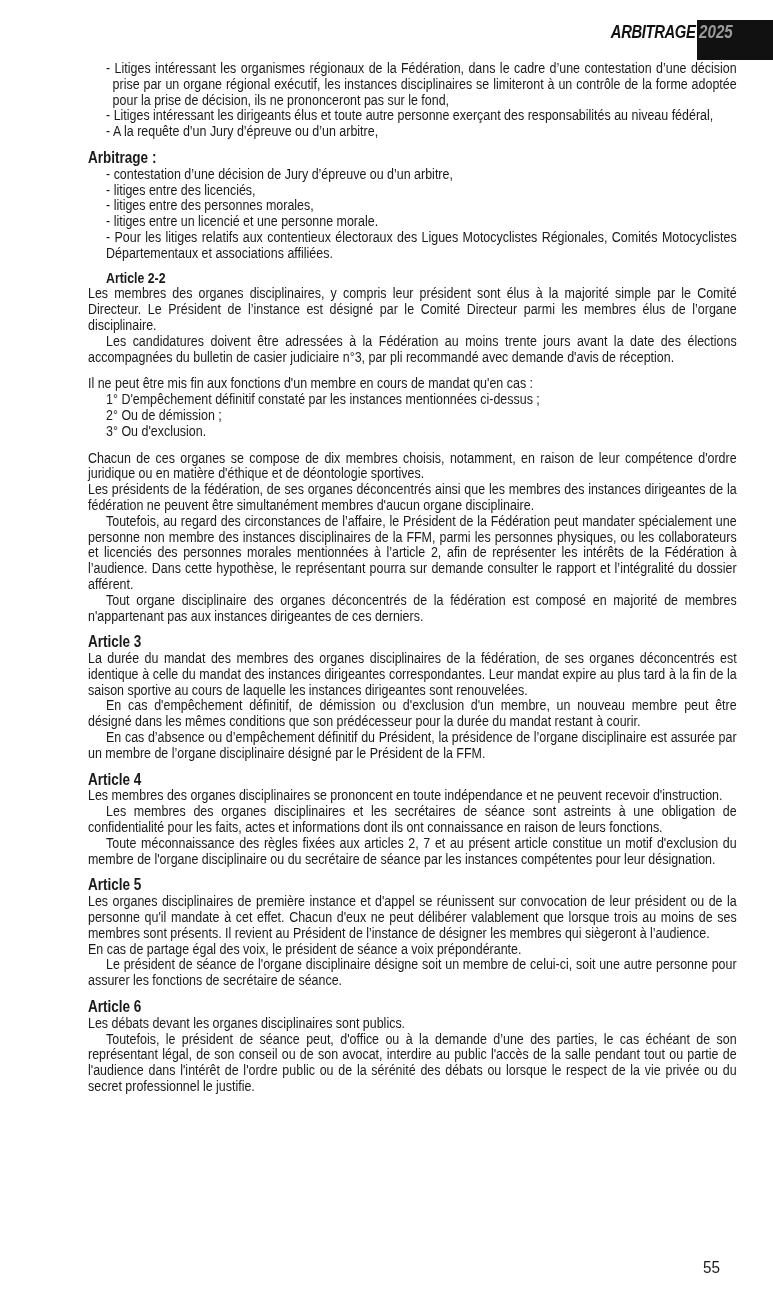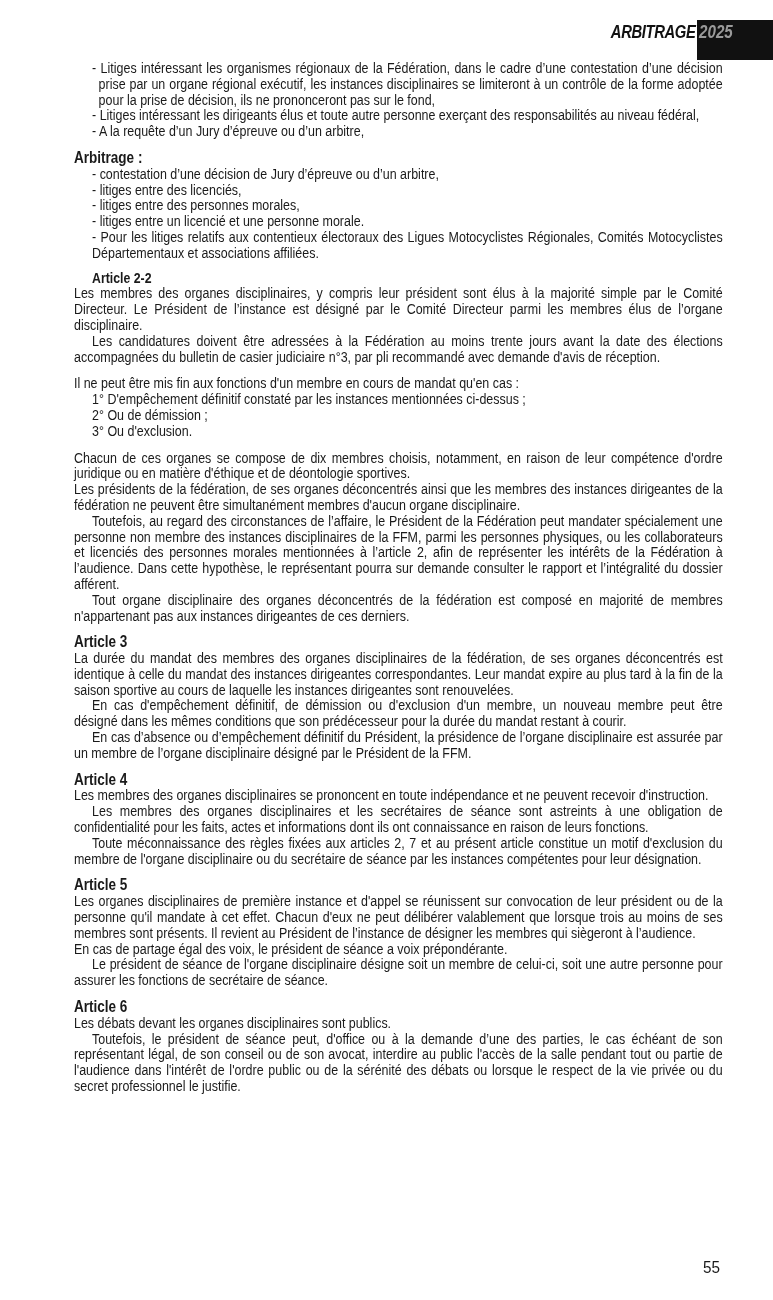--- a/index.html
+++ b/index.html
@@ -7,21 +7,21 @@
          font-family: "Liberation Sans", sans-serif; color: #1a1a1a; }
   .header-bar { position: absolute; top: 20px; left: 12px; width: 773px; height: 24px; }
   .header-title { position: absolute; right: 90px; top: 0; height: 24px; line-height: 24px;
                   font-family: "Liberation Sans", sans-serif; font-weight: bold; font-style: italic;
                   font-size: 19px; color: #111; letter-spacing: -0.5px;
                   transform: scaleX(0.78); transform-origin: right center; }
   .header-year-box { position: absolute; left: 685px; top: 0; width: 88px; height: 40px; background: #111; }
   .header-year { position: absolute; left: 2px; top: 0; height: 24px; line-height: 24px;
                  font-weight: bold; font-style: italic; font-size: 19px; color: #9a9a9a;
                  transform: scaleX(0.8); transform-origin: left center; }
-  .content-clip { position: absolute; left: 74px; top: 60px; width: 649px; }
+  .content-clip { position: absolute; left: 88px; top: 60px; width: 649px; }
   .content { width: 791px; transform: scaleX(0.82); transform-origin: left top;
              font-size: 15.2px; line-height: 15.8px; text-align: justify; }
   .content p { margin: 0; } 
   .bullet { padding-left: 30px; text-indent: -8px; }
   .sub { padding-left: 22px; }
   .first-indent { text-indent: 22px; }
   .heading { font-weight: bold; font-size: 16.5px; margin-top: 11px !important; }
   .heading-small { font-weight: bold; font-size: 15px; padding-left: 22px; margin-top: 9px !important; }
   .gap { margin-top: 11px !important; }
   .page-number { position: absolute; left: 703px; top: 1258px; font-size: 17px; color: #1a1a1a;

